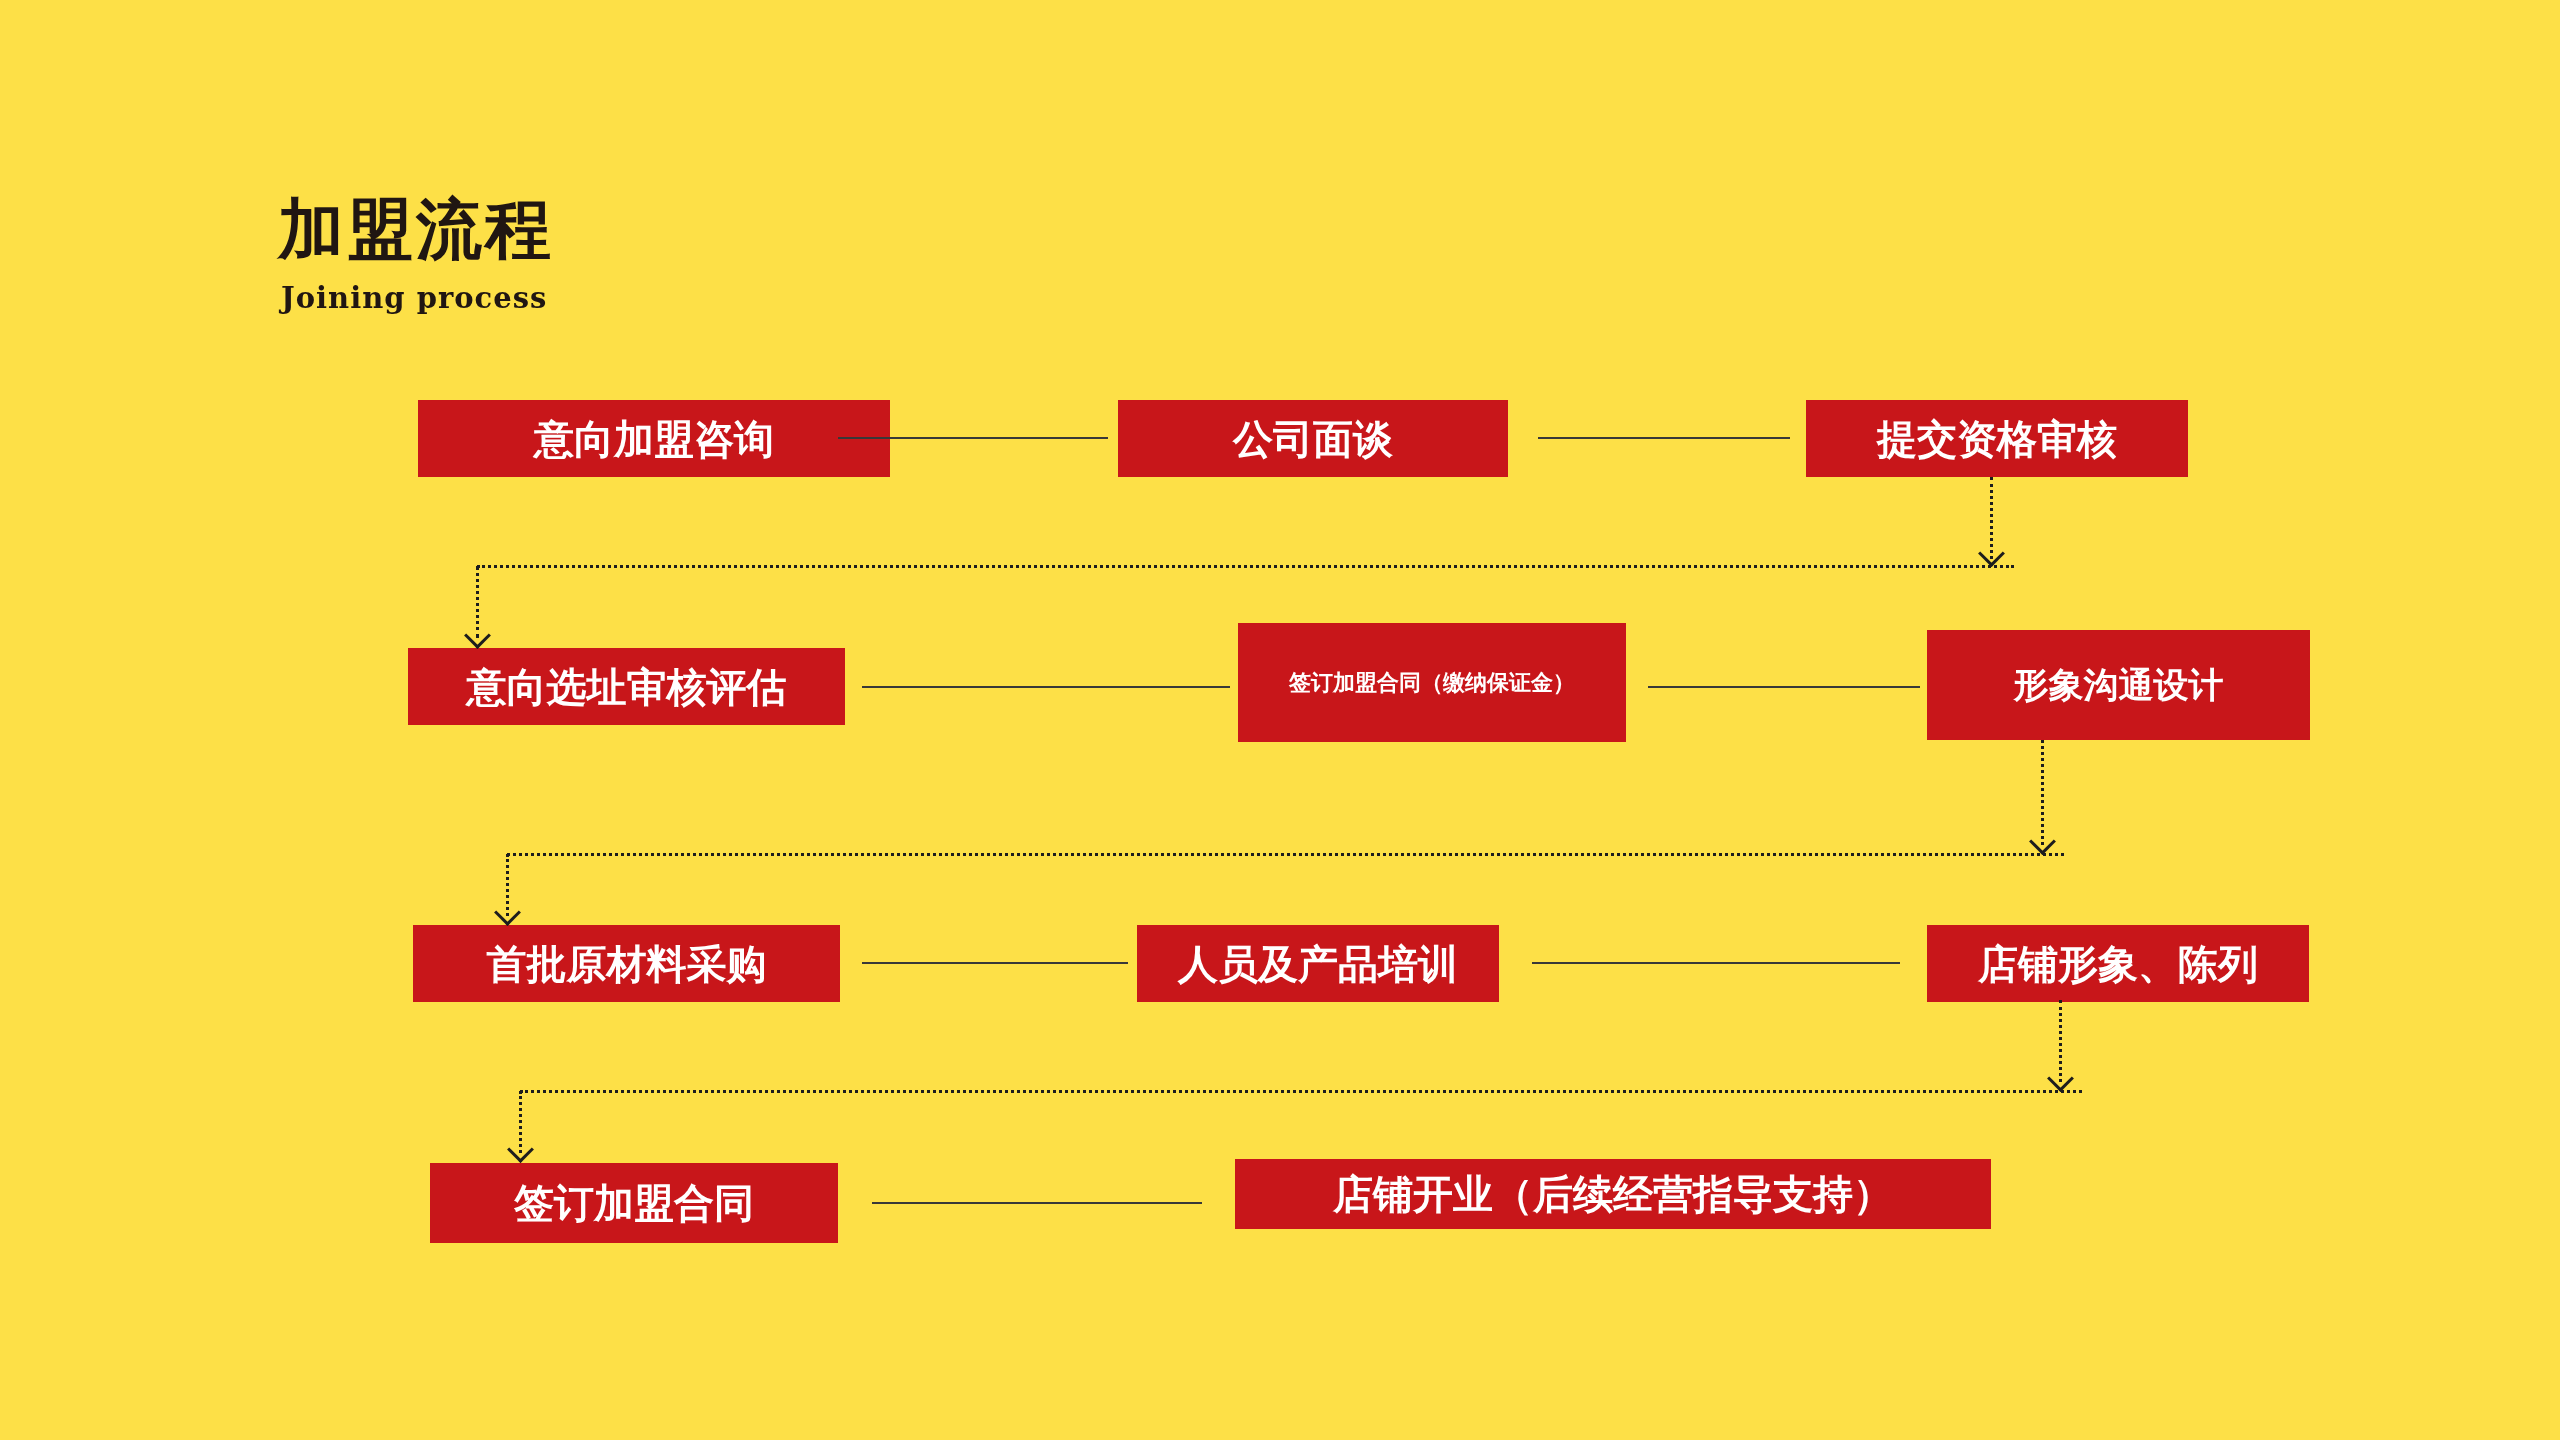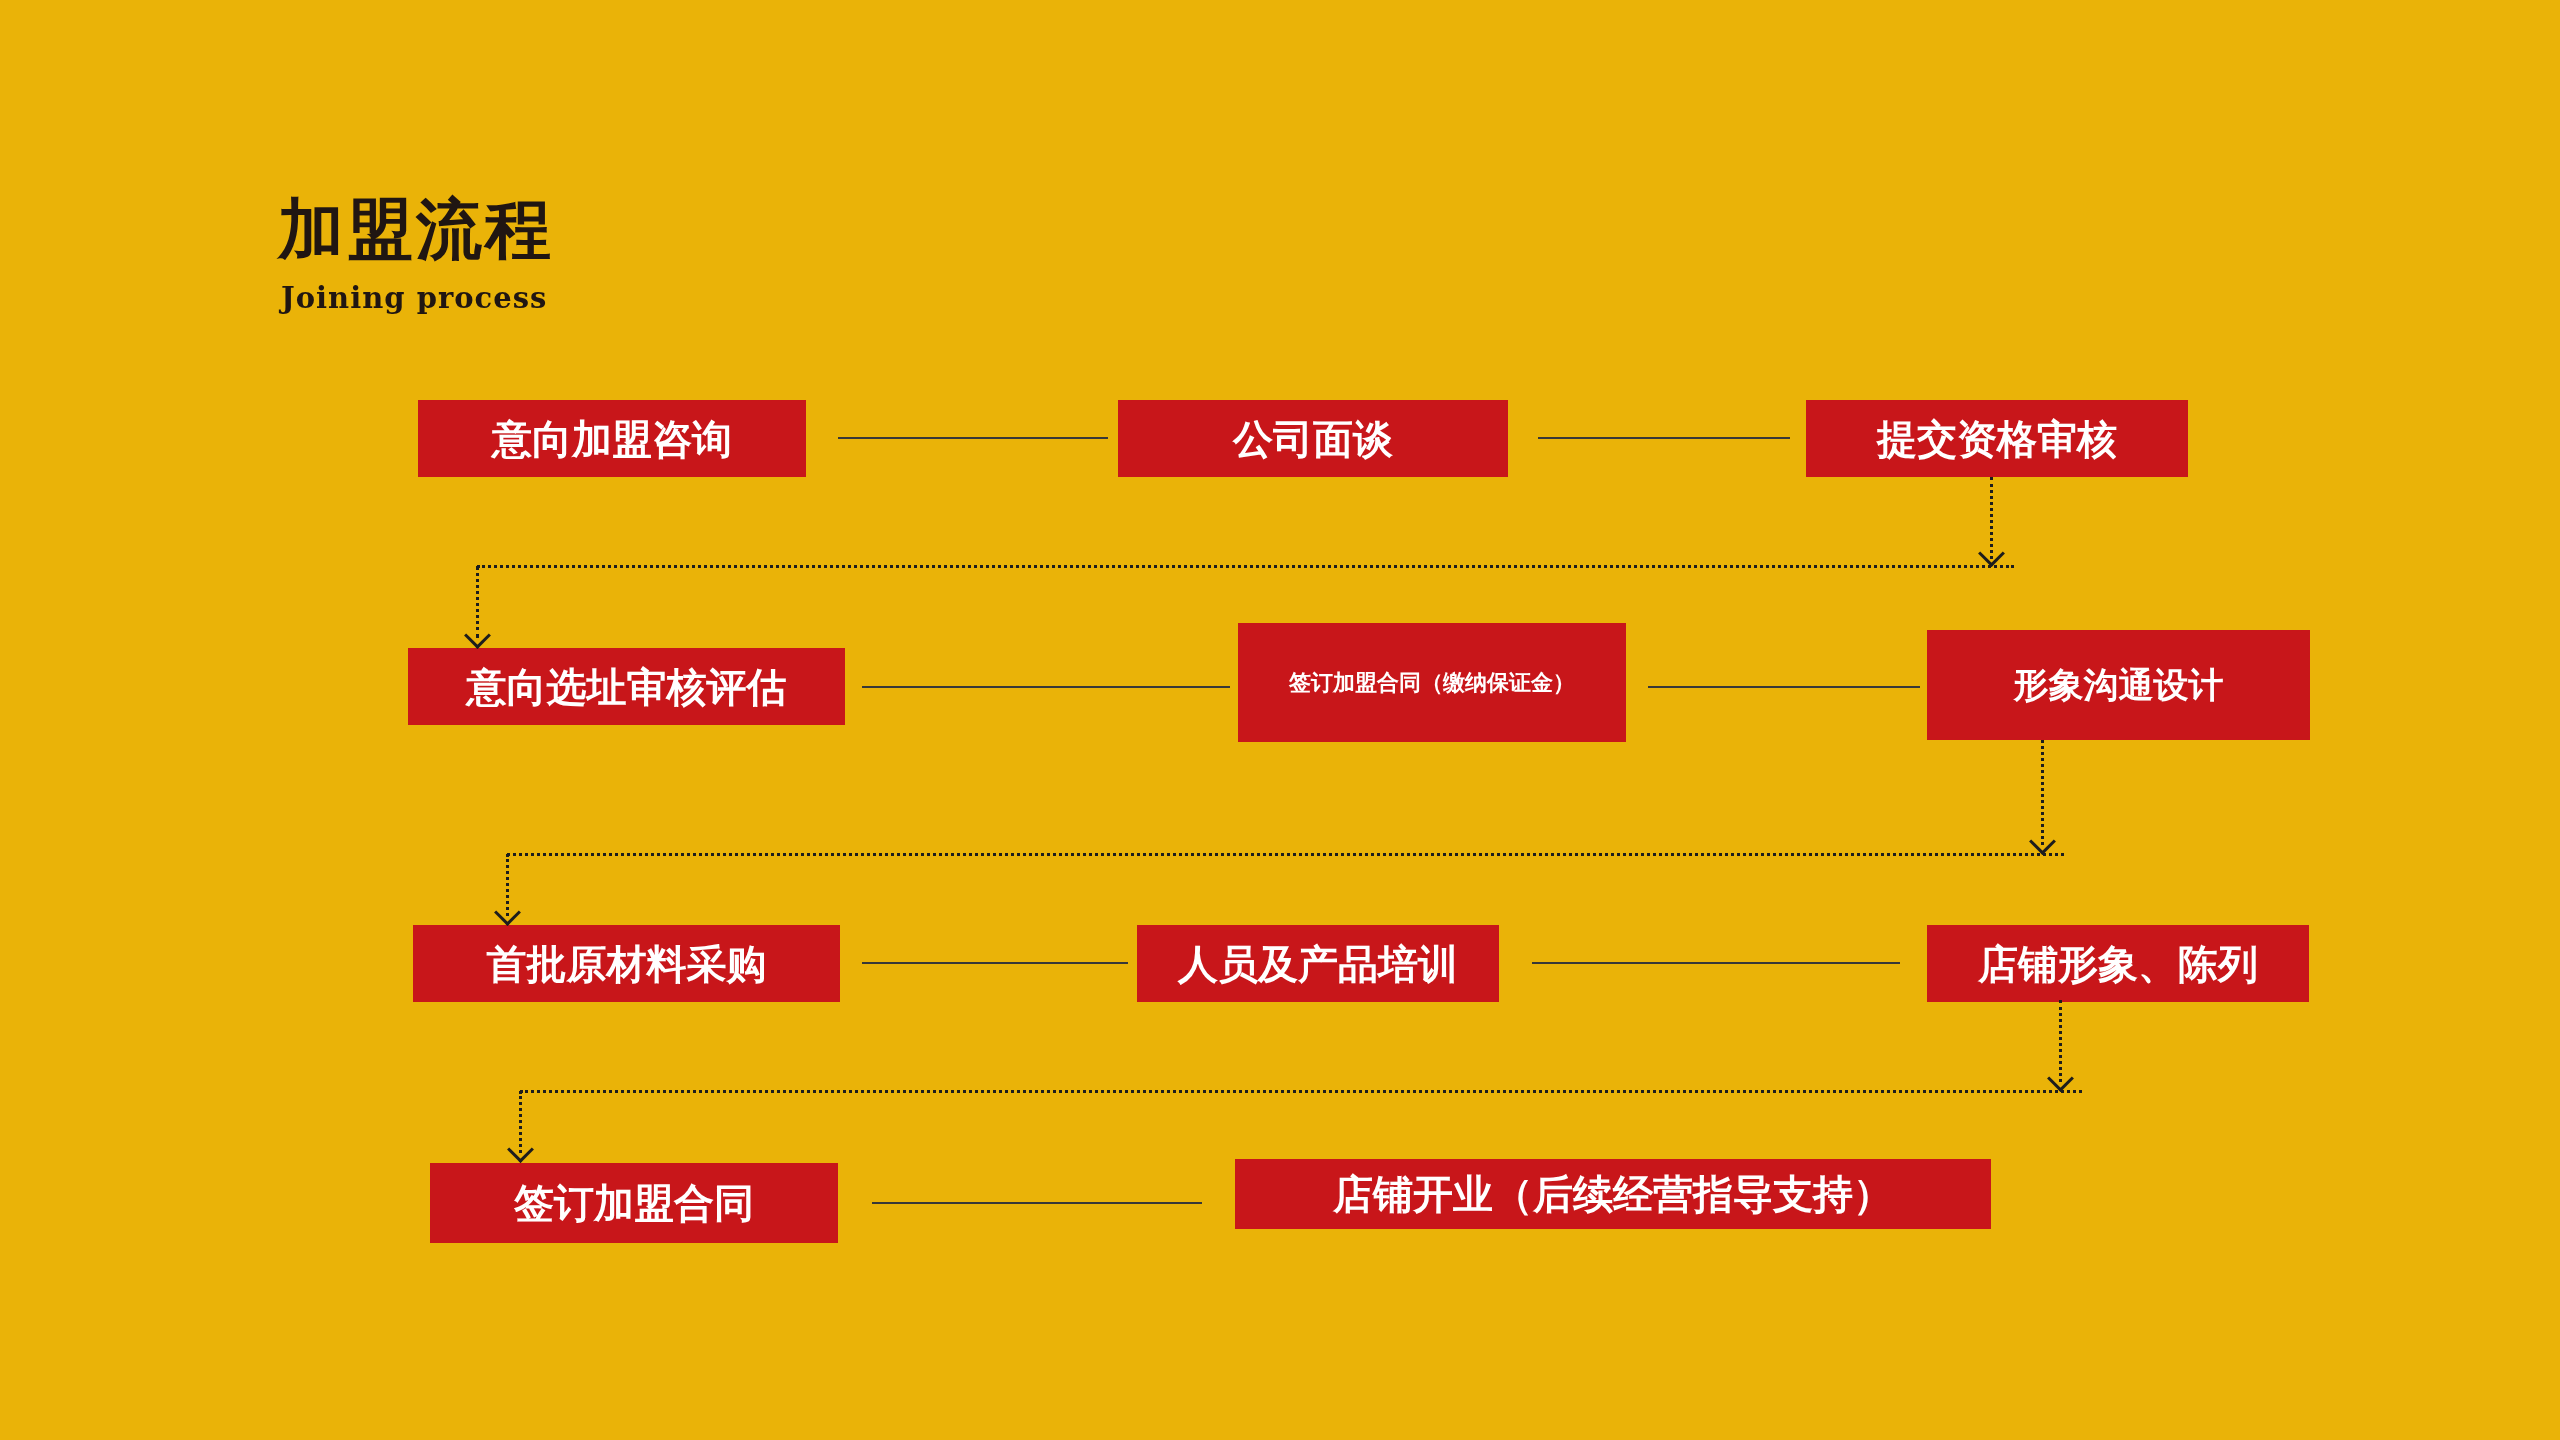--- a/index.html
+++ b/index.html
@@ -1,19 +1,19 @@
 <!DOCTYPE html>
 <html><head>
 <meta charset="utf-8">
 <style>
   html,body{margin:0;padding:0;background:#ffffff;}
   #canvas{
     position:relative;
     width:2560px;height:1440px;
-    background:#eab308;
+    background:#fde047;
     overflow:hidden;
     font-family:"DejaVu Serif","Liberation Serif",serif;
   }
   .title-zh{
     position:absolute;left:278px;top:196px;
     font-size:66px;font-weight:700;color:#201612;
     letter-spacing:3px;line-height:1;
   }
   .title-en{
     position:absolute;left:281px;top:284px;
@@ -44,21 +44,21 @@
   }
 </style>
 </head>
 <body>
 
 <div id="canvas">
 
   <div class="title-zh">加盟流程</div>
   <div class="title-en">Joining process</div>
 
-  <div class="node fs40" style="left:418px;top:400px;width:388px;height:77px">意向加盟咨询</div>
+  <div class="node fs40" style="left:418px;top:400px;width:472px;height:77px">意向加盟咨询</div>
   <div class="node fs40" style="left:1118px;top:400px;width:390px;height:77px">公司面谈</div>
   <div class="node fs40" style="left:1806px;top:400px;width:382px;height:77px">提交资格审核</div>
 
   <div class="node fs40" style="left:408px;top:648px;width:437px;height:77px">意向选址审核评估</div>
   <div class="node fs30" style="left:1238px;top:623px;width:388px;height:119px">签订加盟合同（缴纳保证金）</div>
   <div class="node fs44" style="left:1927px;top:630px;width:383px;height:110px">形象沟通设计</div>
 
   <div class="node fs40" style="left:413px;top:925px;width:427px;height:77px">首批原材料采购</div>
   <div class="node fs40" style="left:1137px;top:925px;width:362px;height:77px">人员及产品培训</div>
   <div class="node fs40" style="left:1927px;top:925px;width:382px;height:77px">店铺形象、陈列</div>

